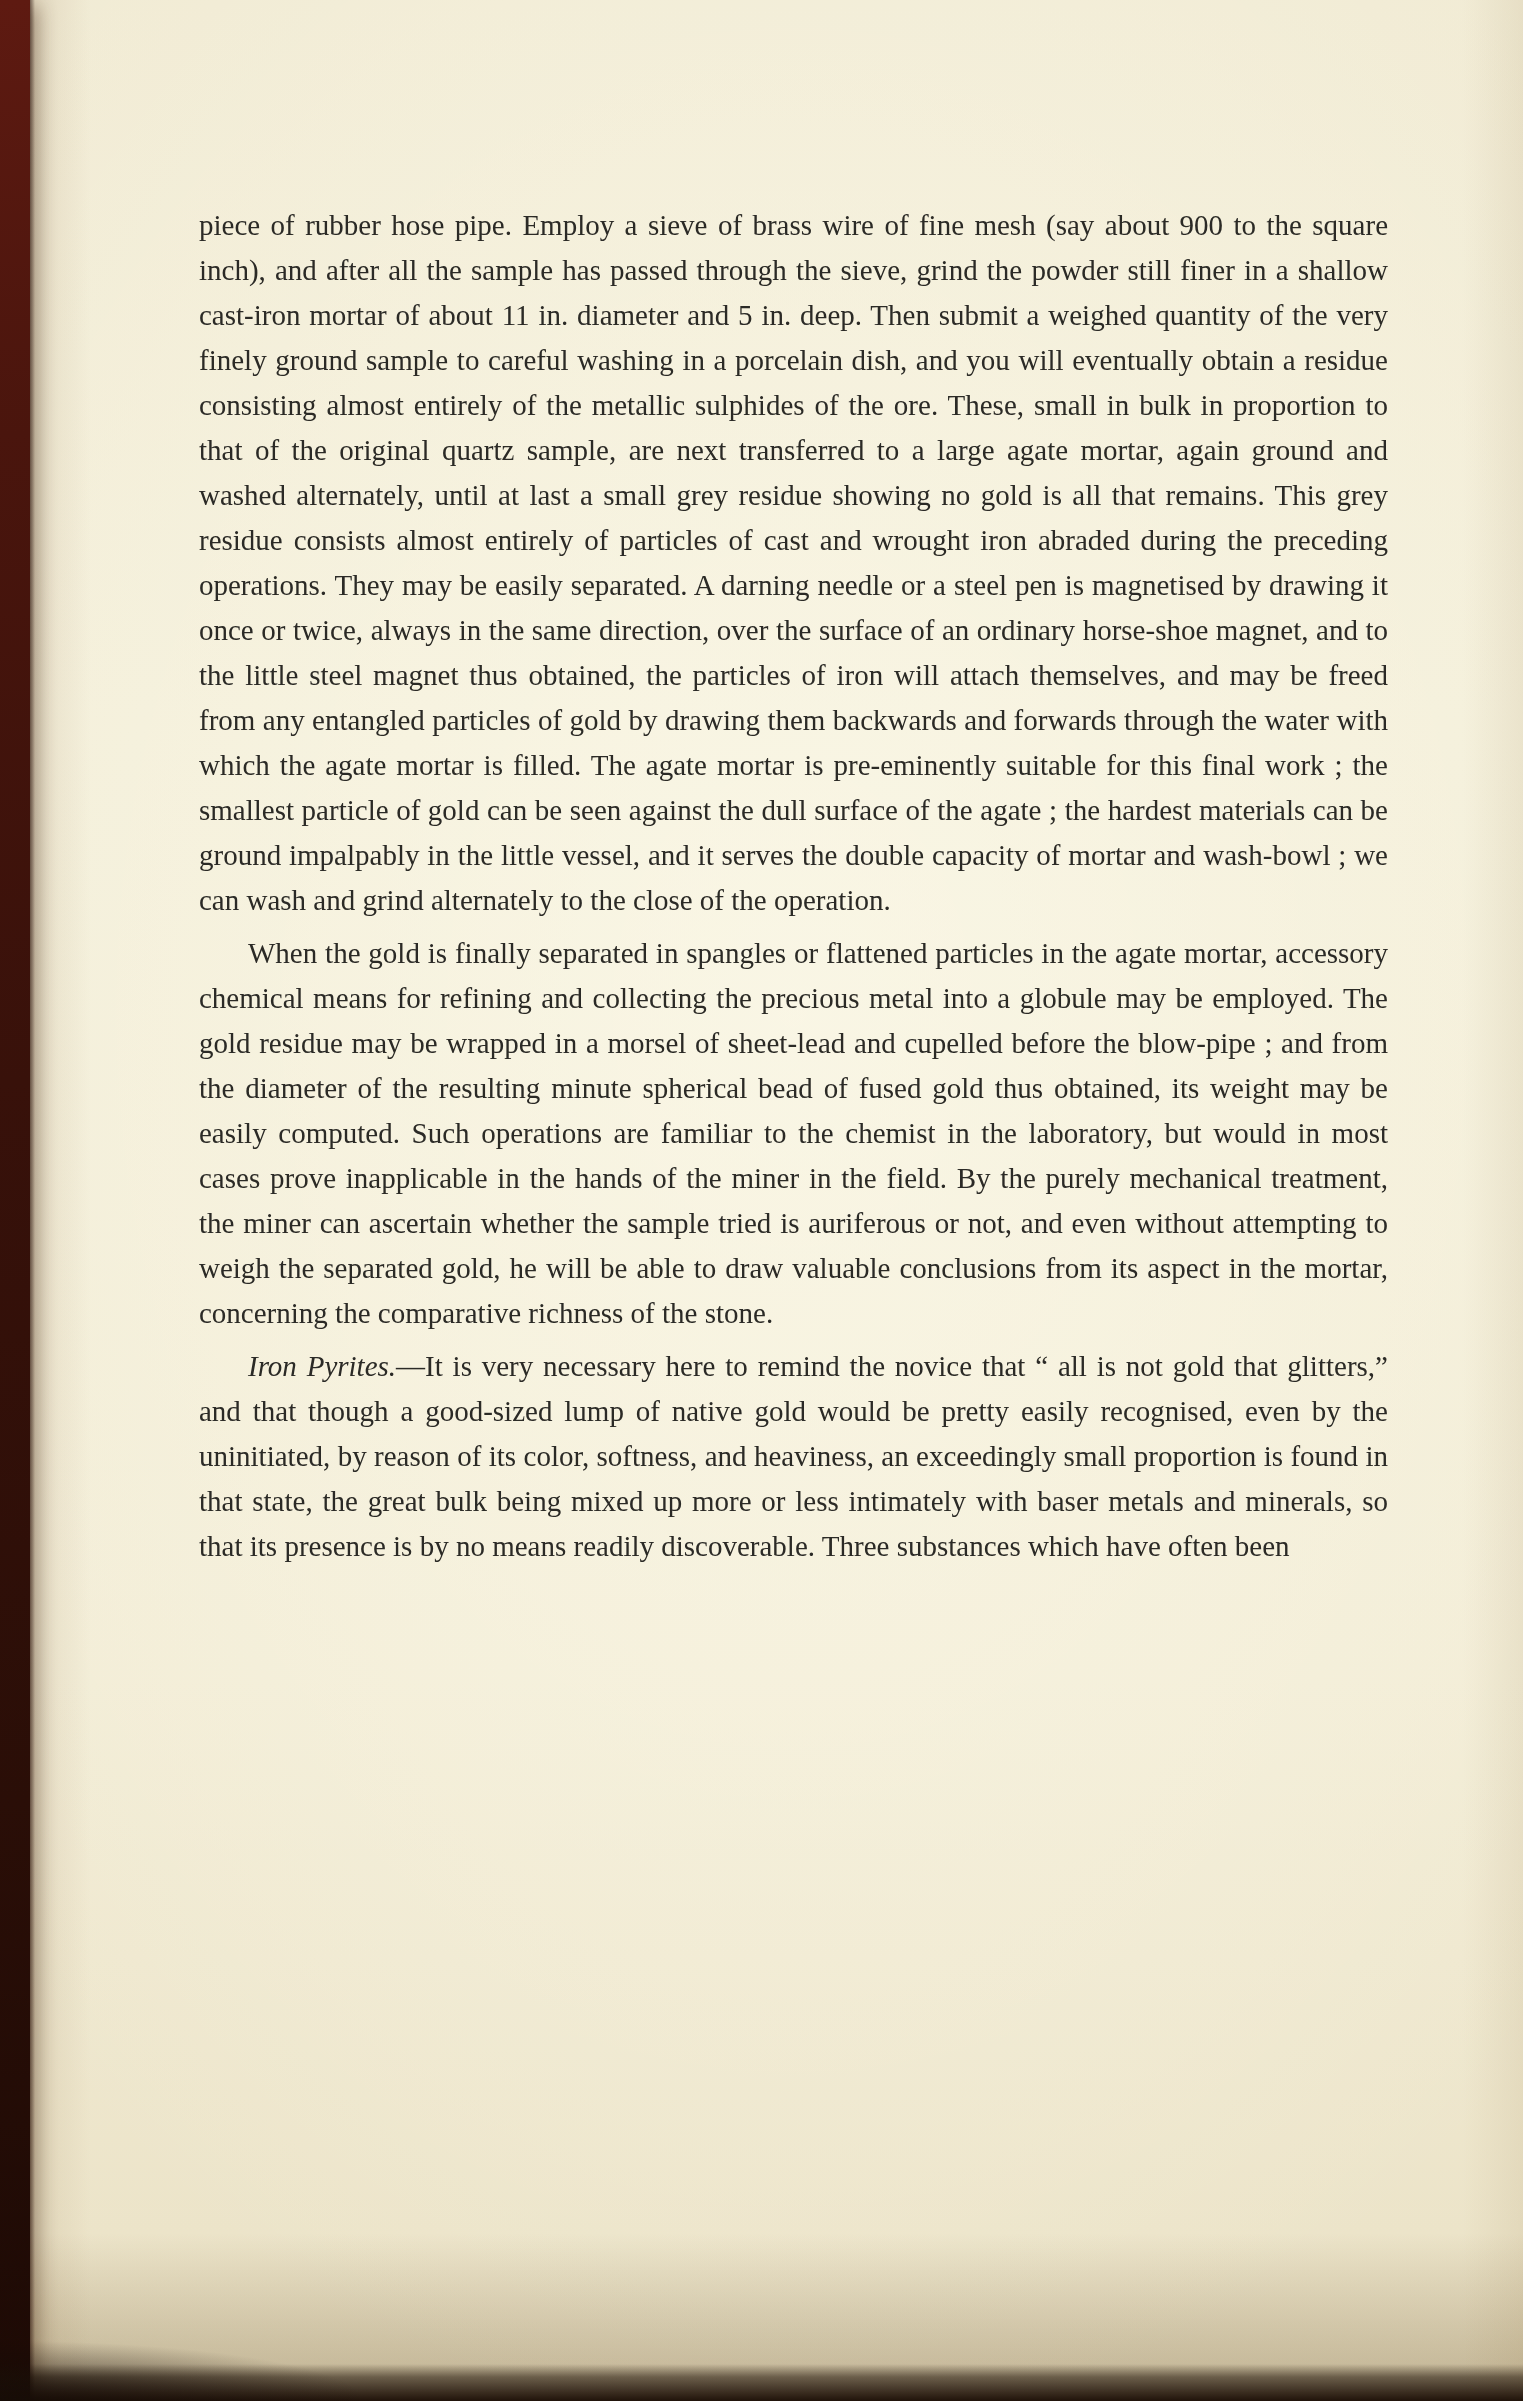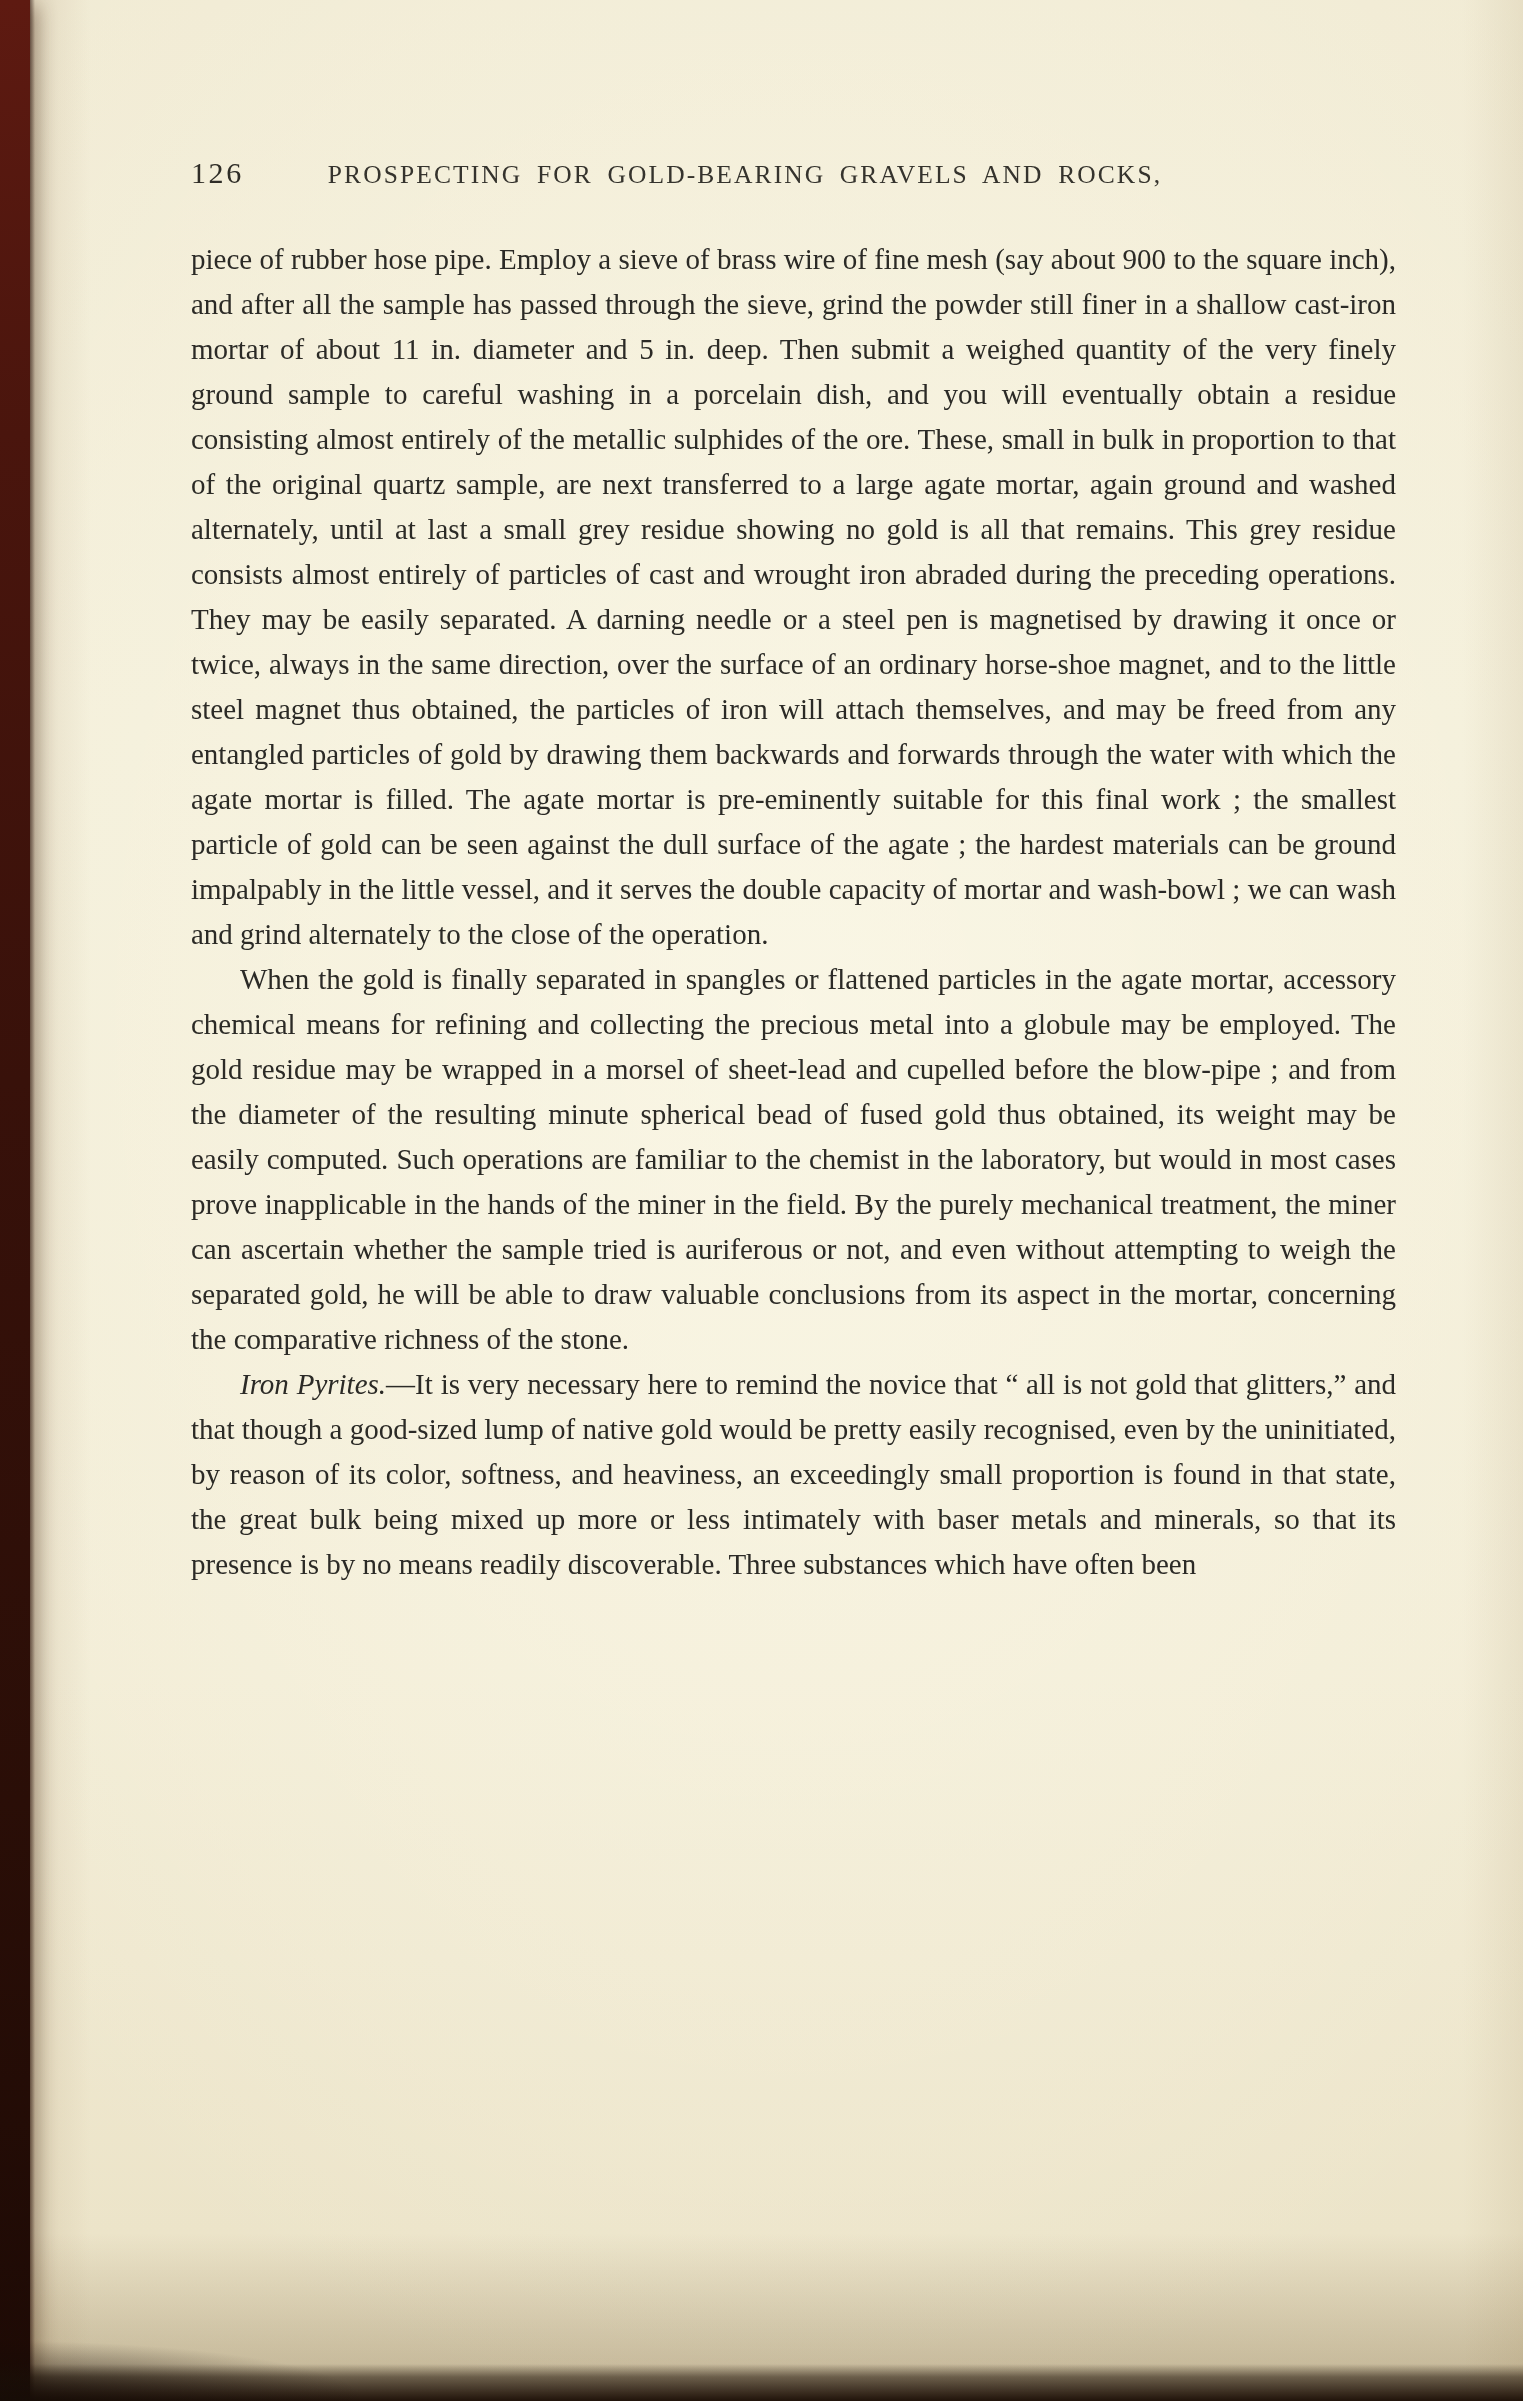--- a/index.html
+++ b/index.html
@@ -84,44 +84,40 @@
     color: #2f2d27;
   }
   .body-text {
     margin-top: 47px;
     font-size: 29px;
     line-height: 45px;
     text-align: justify;
     color: #2b2a26;
   }
   .para {
-    margin: 0;
+    margin: 8px;
   }
   .para.indent {
     text-indent: 49px;
   }
   .para em {
   }
 </style>
 </head>
 <body>
 
 <div class="scan">
 
   <div class="vignette"></div>
   <div class="edge-left"></div>
   <div class="edge-bottom"></div>
   <div class="edge-bottom-corner"></div>
 
   <div class="page-content">
 
-    <header class="running-head">
-      <span class="pagenum">126</span>
-      <span class="head-title">PROSPECTING FOR GOLD-BEARING GRAVELS AND ROCKS,</span>
-    </header>
 
     <main class="body-text">
 
       <p class="para no-indent">piece of rubber hose pipe.  Employ a sieve of brass wire of fine mesh (say about 900 to the square inch), and after all the sample has passed through the sieve, grind the powder still finer in a shallow cast-iron mortar of about 11 in. diameter and 5 in. deep.  Then submit a weighed quantity of the very finely ground sample to careful washing in a porcelain dish, and you will eventually obtain a residue consisting almost entirely of the metallic sulphides of the ore.  These, small in bulk in proportion to that of the original quartz sample, are next transferred to a large agate mortar, again ground and washed alternately, until at last a small grey residue showing no gold is all that remains.  This grey residue consists almost entirely of particles of cast and wrought iron abraded during the preceding operations.  They may be easily separated. A darning needle or a steel pen is magnetised by drawing it once or twice, always in the same direction, over the surface of an ordinary horse-shoe magnet, and to the little steel magnet thus obtained, the particles of iron will attach themselves, and may be freed from any entangled particles of gold by drawing them backwards and forwards through the water with which the agate mortar is filled.  The agate mortar is pre-eminently suitable for this final work ; the smallest particle of gold can be seen against the dull surface of the agate ; the hardest materials can be ground impalpably in the little vessel, and it serves the double capacity of mortar and wash-bowl ; we can wash and grind alternately to the close of the operation.</p>
 
       <p class="para indent">When the gold is finally separated in spangles or flattened particles in the agate mortar, accessory chemical means for refining and collecting the precious metal into a globule may be employed.  The gold residue may be wrapped in a morsel of sheet-lead and cupelled before the blow-pipe ; and from the diameter of the resulting minute spherical bead of fused gold thus obtained, its weight may be easily computed.  Such operations are familiar to the chemist in the laboratory, but would in most cases prove inapplicable in the hands of the miner in the field.  By the purely mechanical treatment, the miner can ascertain whether the sample tried is auriferous or not, and even without attempting to weigh the separated gold, he will be able to draw valuable conclusions from its aspect in the mortar, concerning the comparative richness of the stone.</p>
 
       <p class="para indent"><em>Iron Pyrites.</em><span>—It is very necessary here to remind the novice that “ all is not gold that glitters,” and that though a good-sized lump of native gold would be pretty easily recognised, even by the uninitiated, by reason of its color, softness, and heaviness, an exceedingly small proportion is found in that state, the great bulk being mixed up more or less intimately with baser metals and minerals, so that its presence is by no means readily discoverable.  Three substances which have often been</span></p>
 
     </main>

